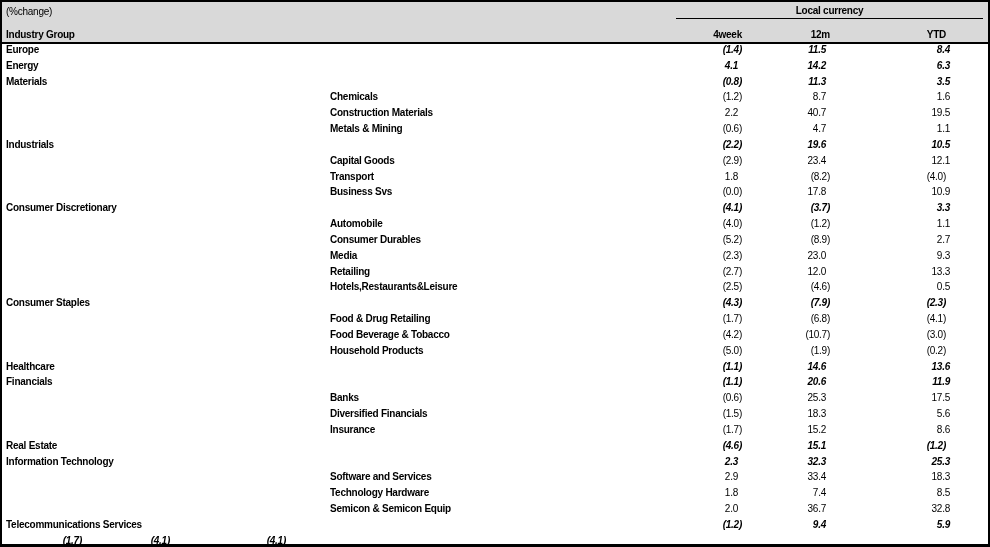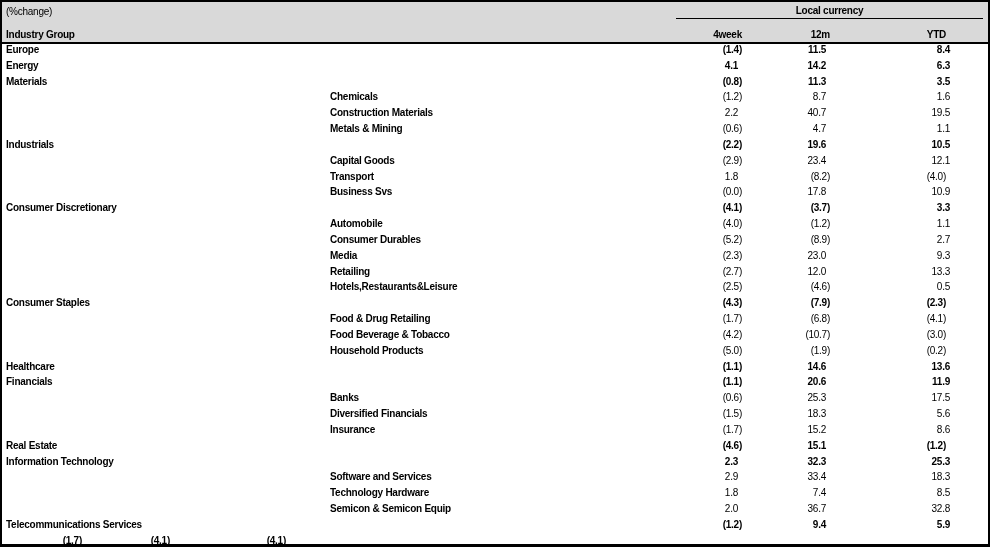--- a/index.html
+++ b/index.html
@@ -62,21 +62,21 @@
   .c3.np { padding-right: 38px; }
   
   .row {
     display: flex;
     height: 15.84px;
     align-items: flex-start;
   }
   .label { flex: 1; overflow: hidden; white-space: nowrap; }
   .label.group { padding-left: 4px; font-weight: bold; }
   .label.sub { padding-left: 328px; font-weight: bold; }
-  .row.group .num { font-weight: bold; }
+  .row.group .num { font-weight: bold; font-style: italic; }
 </style>
 </head>
 <body>
 
 <div class="perf-table">
   <div class="thead">
     <div class="hrow1">
       <div class="pct-label">(%change)</div>
       <div class="lc-cell">Local currency</div>
     </div>

